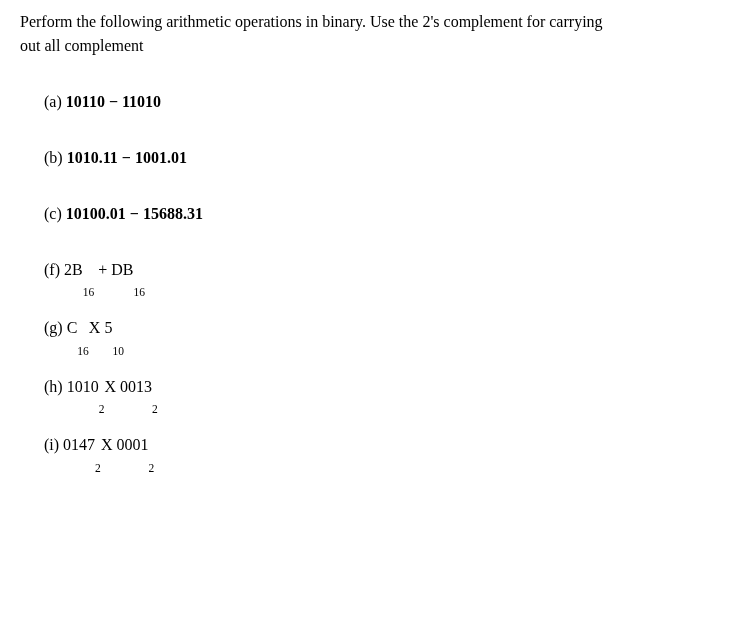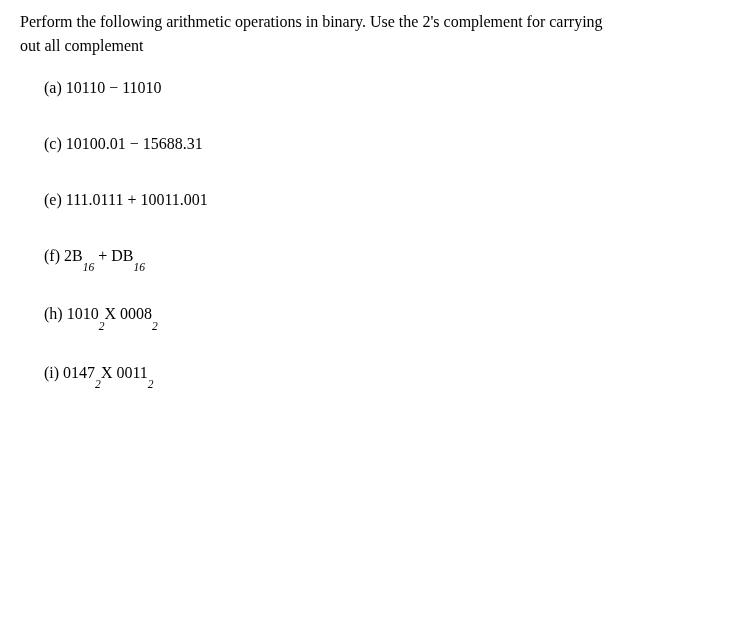--- a/index.html
+++ b/index.html
@@ -11,83 +11,85 @@
       width: 744px;
       height: 617px;
       background: #ffffff;
       font-family: "Times New Roman", Times, serif;
       font-size: 16px;
       color: #000000;
       padding: 10px 20px;
       line-height: 1.5;
     }
     .intro {
-      margin-bottom: 18px;
+      margin-bottom: 32px;
     }
     .intro-line {
       display: block;
     }
     .problems {
       padding-left: 24px;
     }
     .problem {
       margin-bottom: 32px;
     }
     .label {
       display: inline;
     }
     .expr {
       display: inline;
-      font-weight: normal;
+      font-weight: bold;
       text-align: center;
     }
     .expr-normal {
       display: inline;
       font-weight: normal;
     }
     .sub {
       font-size: 0.72em;
       vertical-align: sub;
       position: relative;
-      top: 6px;
-      font-style: italic;
+      top: 17px;
     }
     .italic {
     }
   </style>
 </head>
 <body>
 
 <div class="intro">
   <span class="intro-line">Perform the following arithmetic operations in binary. Use the 2's complement for carrying</span>
   <span class="intro-line">out all complement</span>
 </div>
 
 <div class="problems">
 
   <div class="problem">
     <span class="label">(a) </span><span class="expr">10110 − 11010</span>
   </div>
 
+  <div class="problem">
+    <span class="label">(b) </span><span class="expr">1010.11 − 1001.01</span>
+  </div>
 
   <div class="problem">
     <span class="label">(c) </span><span class="expr">10100.01 − 15688.31</span>
   </div>
 
 
-  <div class="problem">
-    <span class="label">(e) </span><span class="expr">111.0111 + 10011.001</span>
-  </div>
 
   <div class="problem">
     <span class="label">(f) </span><span class="expr-normal"><span>2B</span><span class="sub">16</span><span> +  </span><span class="italic">DB</span><span class="sub">16</span></span>
   </div>
 
-
   <div class="problem">
-    <span class="label">(h) </span><span class="expr-normal"><span>1010</span><span class="sub">2</span><span class="italic">X </span><span>0008</span><span class="sub">2</span></span>
+    <span class="label">(g) </span><span class="expr-normal"><span class="italic">C</span><span class="sub">16</span><span class="italic">X </span><span>5</span><span class="sub">10</span></span>
   </div>
 
   <div class="problem">
-    <span class="label">(i) </span><span class="expr-normal"><span>0147</span><span class="sub">2</span><span class="italic">X </span><span>0011</span><span class="sub">2</span></span>
+    <span class="label">(h) </span><span class="expr-normal"><span>1010</span><span class="sub">2</span><span class="italic">X </span><span>0013</span><span class="sub">2</span></span>
+  </div>
+
+  <div class="problem">
+    <span class="label">(i) </span><span class="expr-normal"><span>0147</span><span class="sub">2</span><span class="italic">X </span><span>0001</span><span class="sub">2</span></span>
   </div>
 
 </div>
 
 </body></html>

